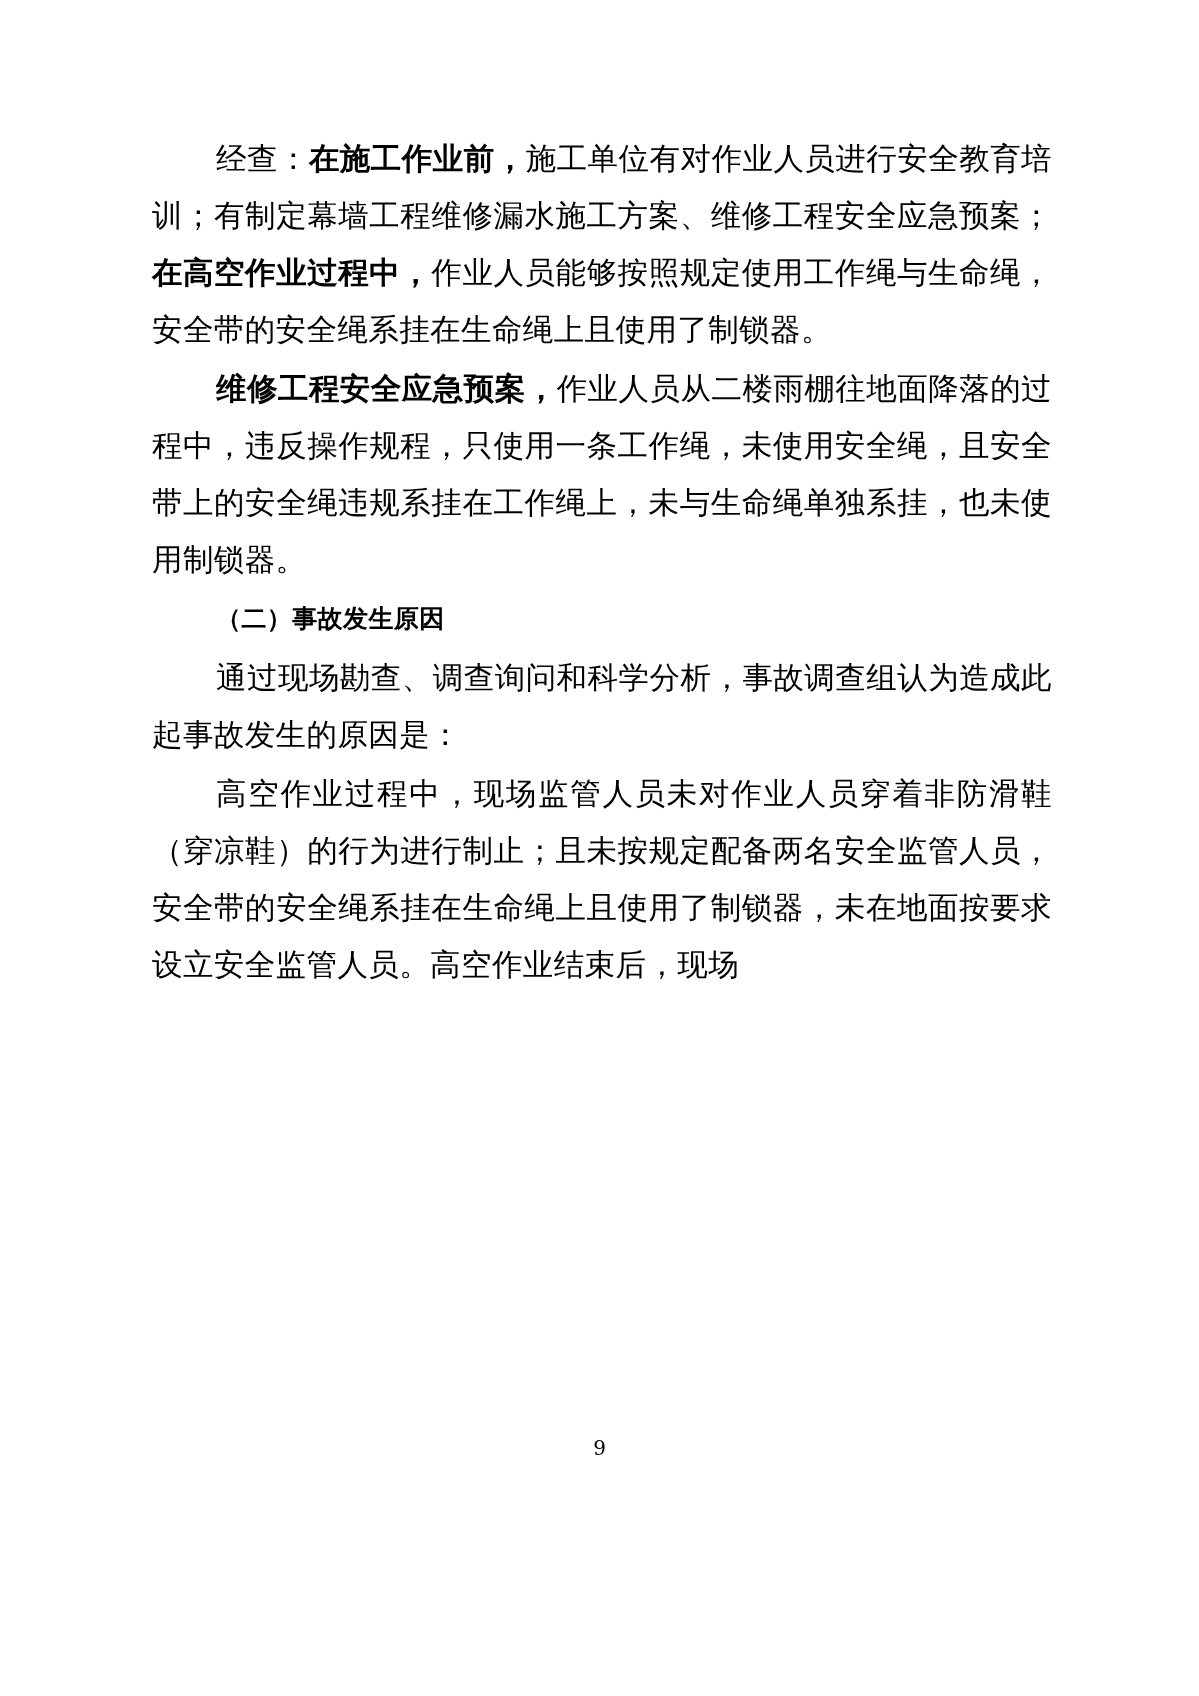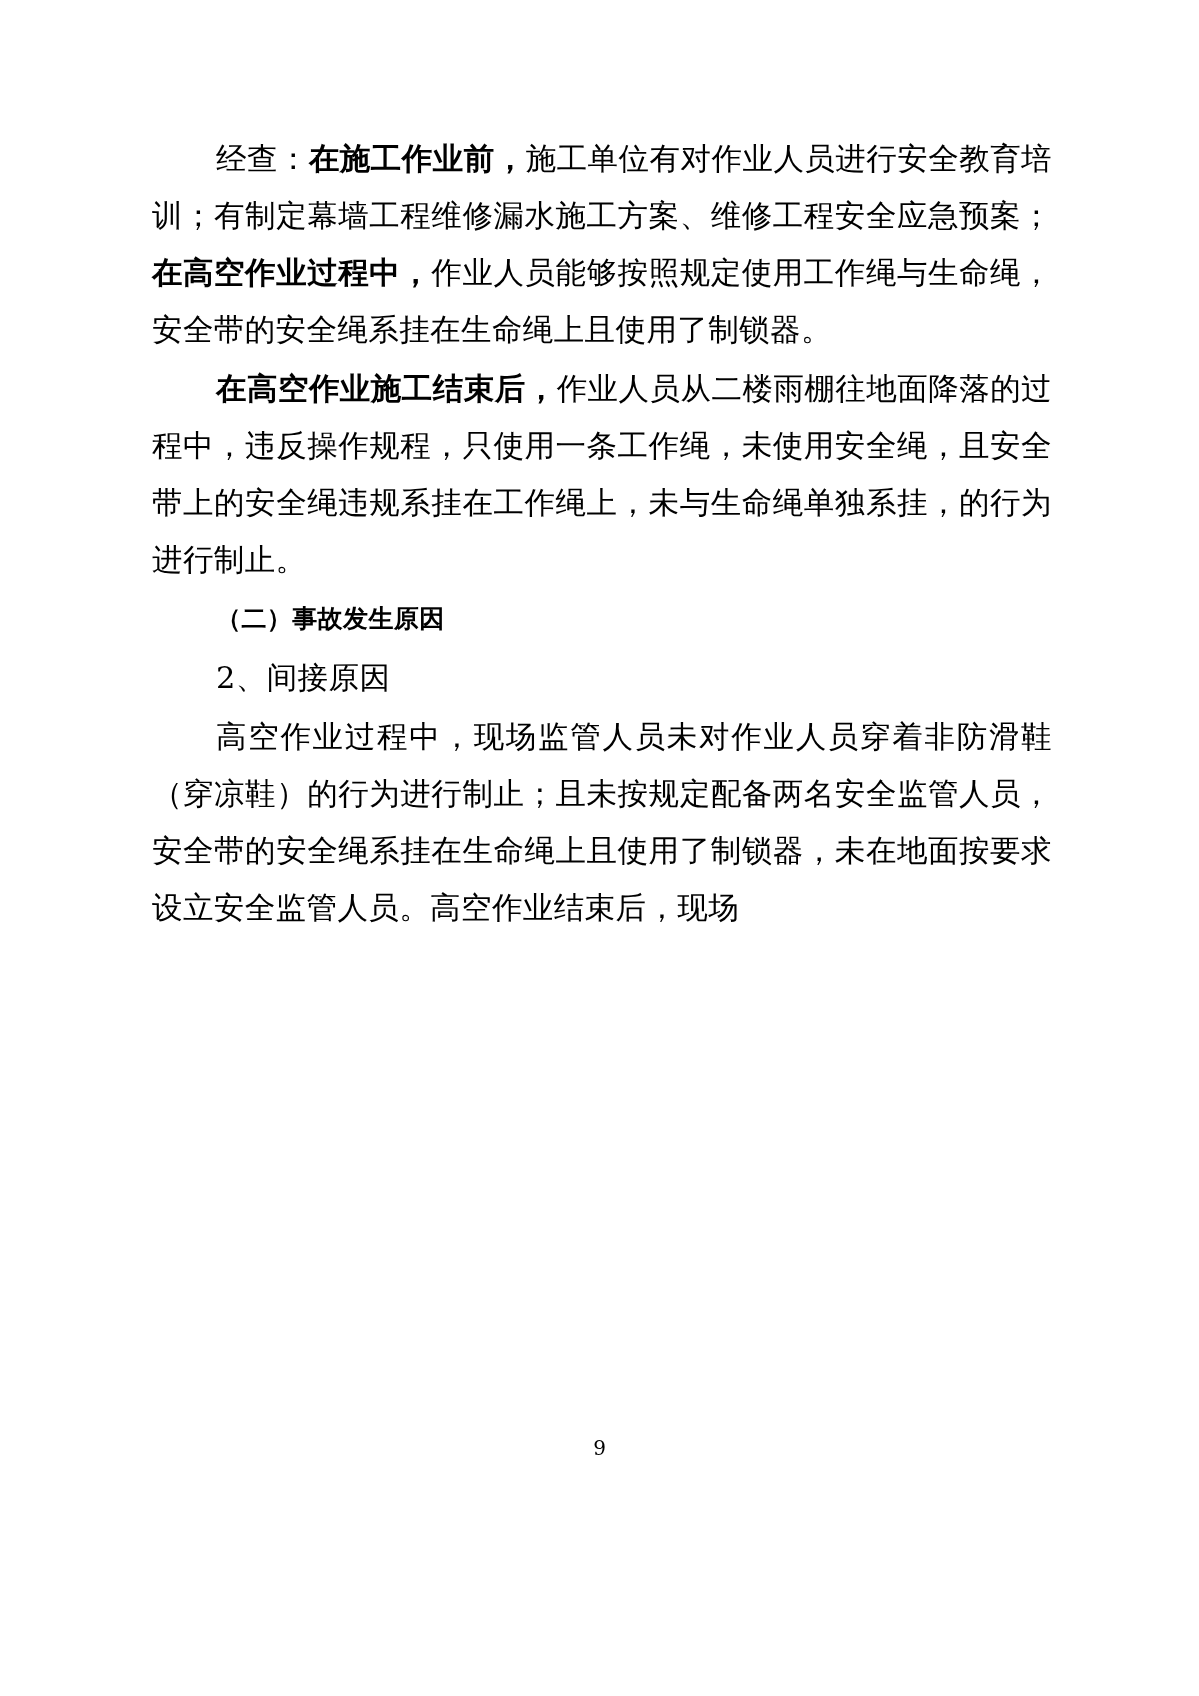--- a/index.html
+++ b/index.html
@@ -57,19 +57,19 @@
     font-family: "DejaVu Serif", "Liberation Serif", serif;
     color: #000;
   }
 </style>
 </head>
 <body>
 
 <div class="page">
   <div class="content" id="content-root">
       <p class="para"><span>经查：</span><span class="b">在施工作业前，</span><span>施工单位有对作业人员进行安全教育培训；有制定幕墙工程维修漏水施工方案、维修工程安全应急预案；</span><span class="b">在高空作业过程中，</span><span>作业人员能够按照规定使用工作绳与生命绳，安全带的安全绳系挂在生命绳上且使用了制锁器。</span></p>
-      <p class="para"><span class="b">在高空作业施工结束后，</span><span>作业人员从二楼雨棚往地面降落的过程中，违反操作规程，只使用一条工作绳，未使用安全绳，且安全带上的安全绳违规系挂在工作绳上，未与生命绳单独系挂，的行为进行制止。</span></p>
+      <p class="para"><span class="b">维修工程安全应急预案，</span><span>作业人员从二楼雨棚往地面降落的过程中，违反操作规程，只使用一条工作绳，未使用安全绳，且安全带上的安全绳违规系挂在工作绳上，未与生命绳单独系挂，也未使用制锁器。</span></p>
       <p class="para heading"><span class="b">（二）事故发生原因</span></p>
-      <p class="para"><span>2、间接原因</span></p>
+      <p class="para"><span>通过现场勘查、调查询问和科学分析，事故调查组认为造成此起事故发生的原因是：</span></p>
       <p class="para"><span>高空作业过程中，现场监管人员未对作业人员穿着非防滑鞋（穿凉鞋）的行为进行制止；且未按规定配备两名安全监管人员，安全带的安全绳系挂在生命绳上且使用了制锁器，未在地面按要求设立安全监管人员。高空作业结束后，现场</span></p>
     </div>
   <div class="page-number">9</div>
 </div>
 
 </body></html>

